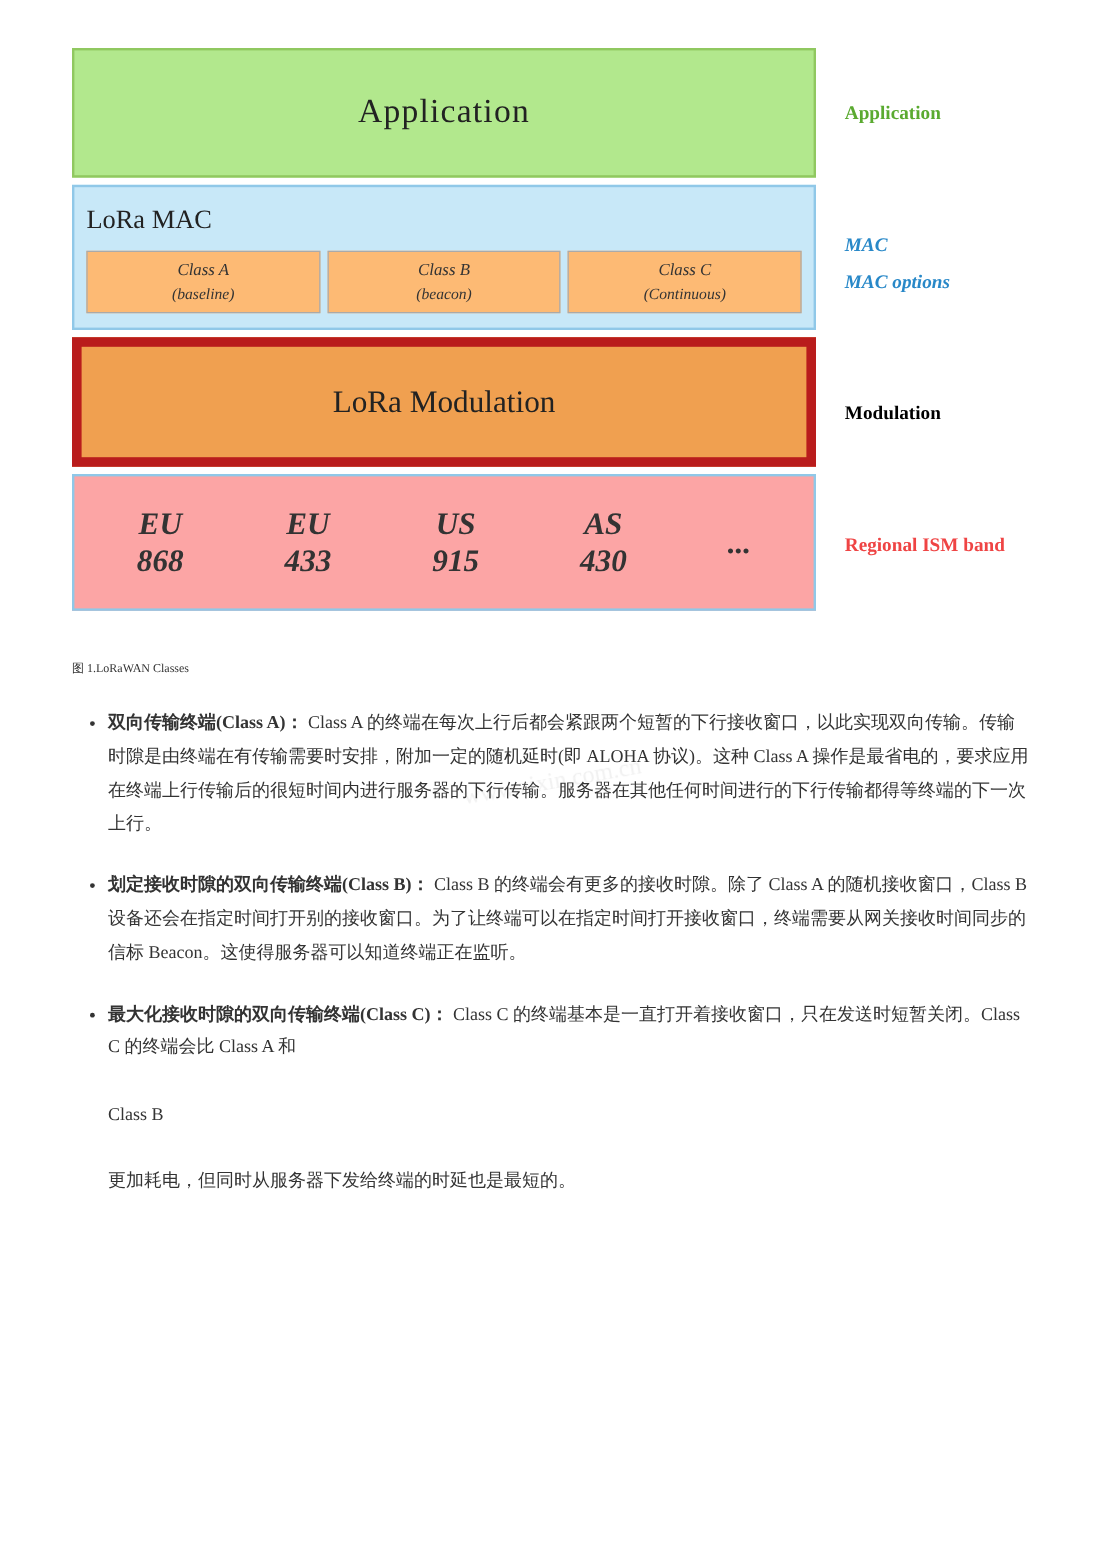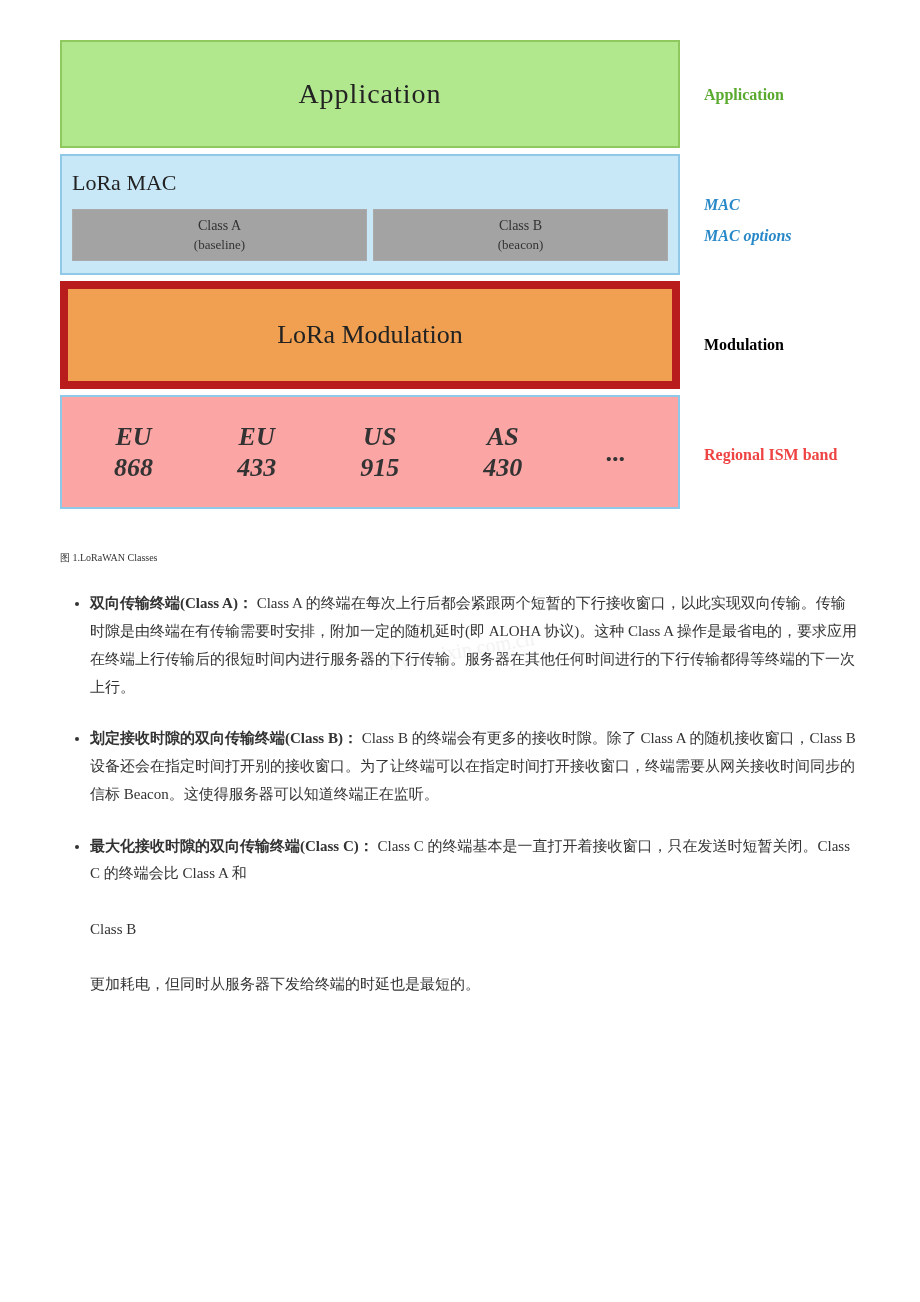--- a/index.html
+++ b/index.html
@@ -67,24 +67,25 @@
     .mac-classes {
       display: flex;
       gap: 6px;
     }
 
     .mac-class {
       flex: 1;
       border: 1.5px solid #aaa;
       text-align: center;
       padding: 6px 4px;
-      background: #a3a3a3;
+      background: #fdba74;
       font-size: 13px;
       color: #333;
       line-height: 1.4;
+      font-style: italic;
     }
 
     .mac-class .class-name {
       font-size: 14px;
       font-weight: 500;
     }
 
     
     .layer-modulation {
       background: #f0a050;
@@ -168,20 +169,24 @@
     <div class="layer-mac">
       <div class="mac-title">LoRa MAC</div>
       <div class="mac-classes">
         <div class="mac-class">
           <div class="class-name">Class A</div>
           <div>(baseline)</div>
         </div>
         <div class="mac-class">
           <div class="class-name">Class B</div>
           <div>(beacon)</div>
+        </div>
+        <div class="mac-class">
+          <div class="class-name">Class C</div>
+          <div>(Continuous)</div>
         </div>
       </div>
     </div>
 
     <div class="layer-modulation">
       <span>LoRa Modulation</span>
     </div>
 
     <div class="layer-regional">
       <div class="regional-bands">

